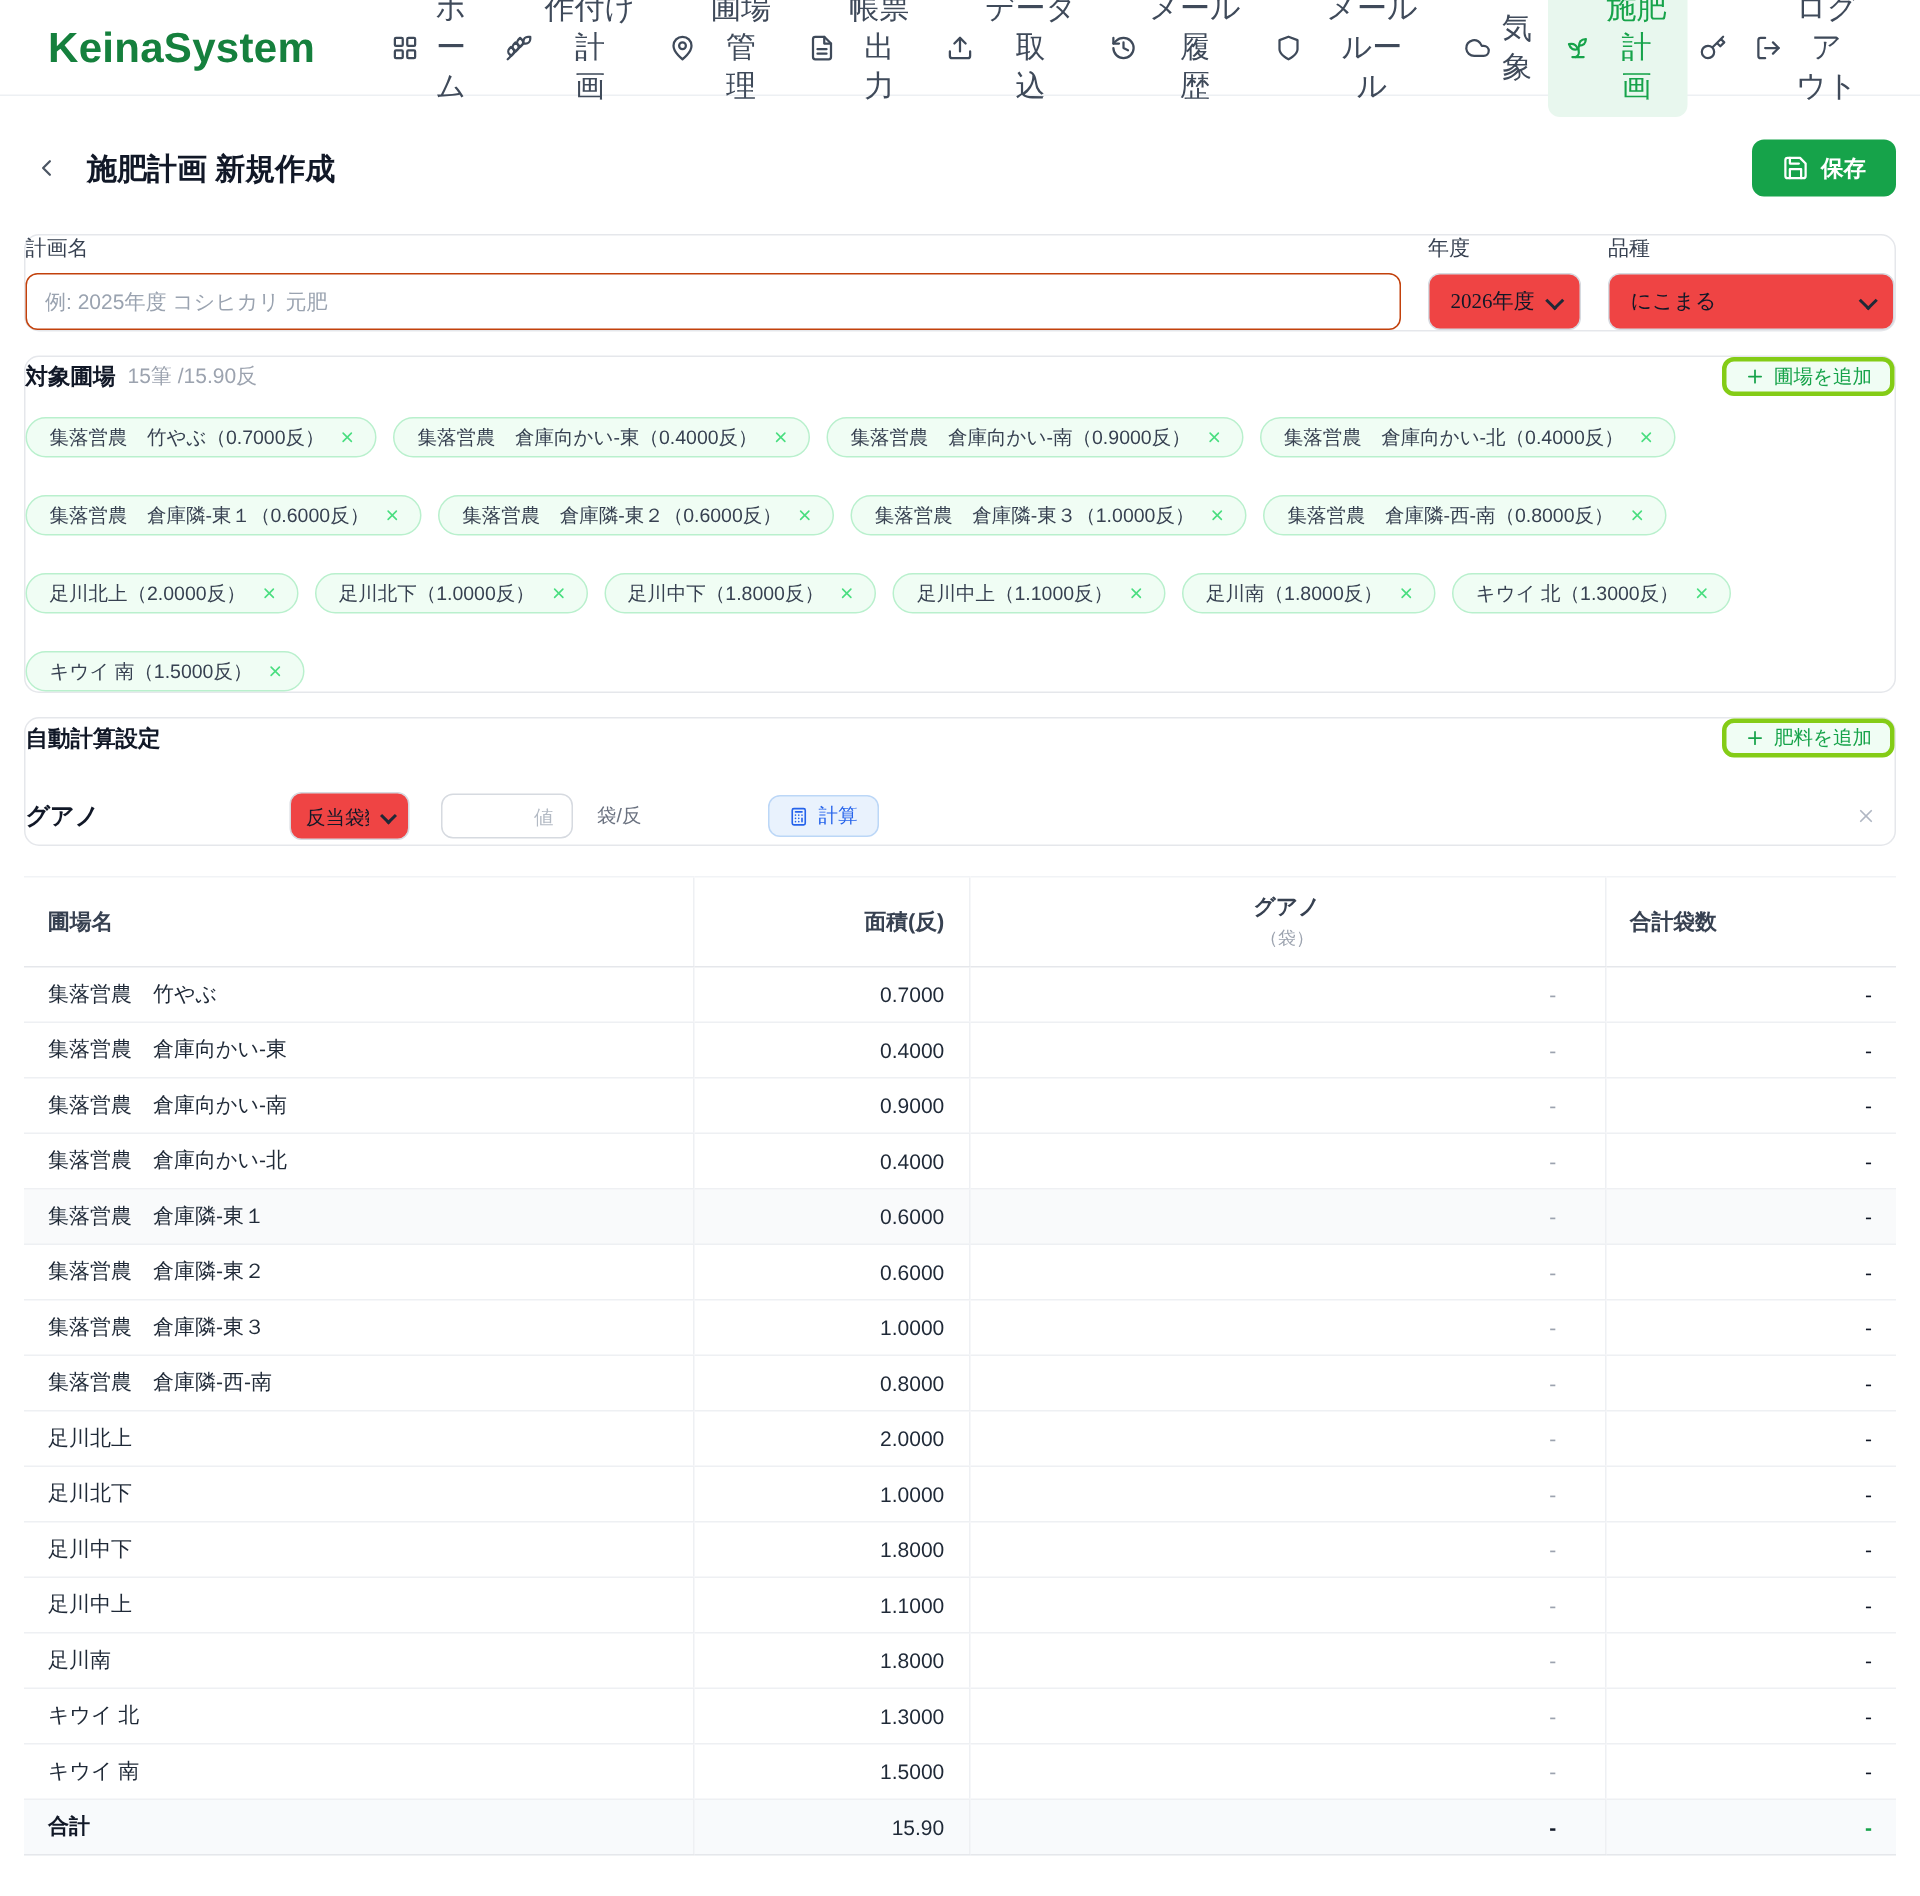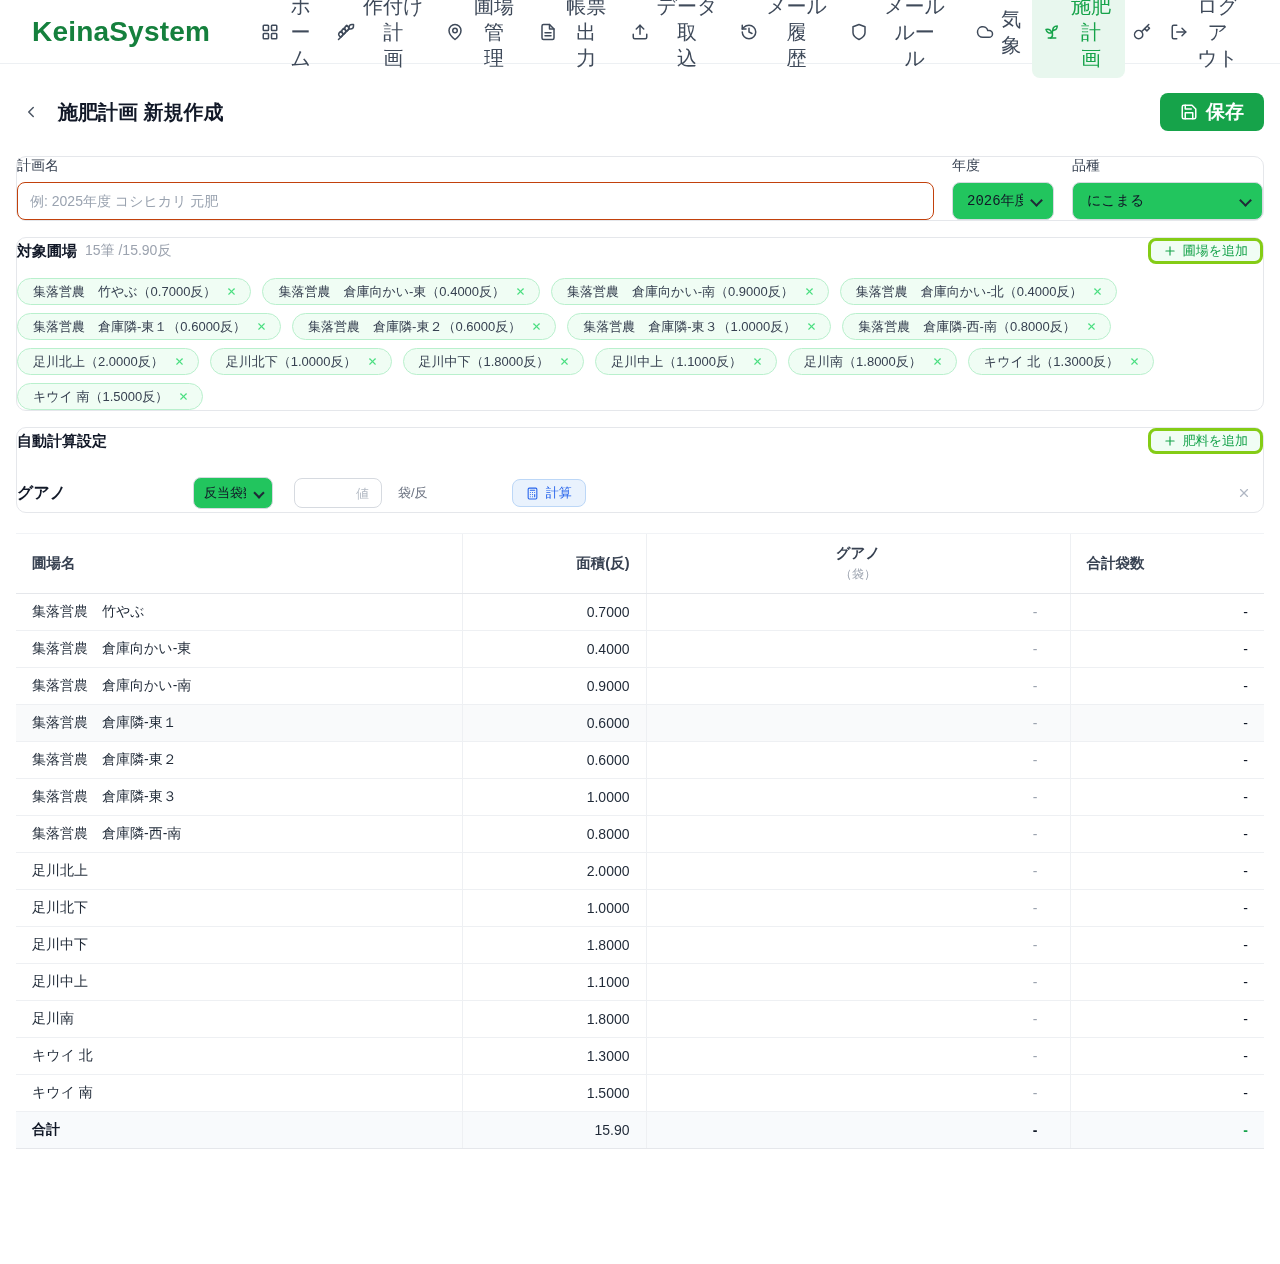--- a/index.html
+++ b/index.html
@@ -23,21 +23,21 @@
   .nav-item.active { background:#e8f7ee; color:#16a34a; }
   .nav-item.icon-only { padding:7px 8px; }
 
   
   .page-head { display:flex; align-items:center; margin:28px 16px 24px 16px; height:40px; }
   .back-btn { width:30px; height:30px; display:flex; align-items:center; justify-content:center;
     color:#4b5563; cursor:pointer; border-radius:6px; }
   .page-title { font-size:20px; font-weight:700; color:#111827; margin-left:12px; }
   .save-btn { margin-left:auto; display:inline-flex; align-items:center; gap:8px;
     background:#16a34a; color:#fff; border:none; border-radius:8px;
-    height:38px; padding:0 20px; font-size:19px; font-weight:600; cursor:pointer; }
+    height:38px; padding:0 20px; font-size:15px; font-weight:600; cursor:pointer; }
 
   
   .panel { margin:0 16px 16px 16px; border:1px solid #e5e7eb; border-radius:10px;
     padding:0; background:#fff; }
   .panel-head { display:flex; align-items:center; }
   .panel-title { font-size:15px; font-weight:700; color:#111827; }
   .panel-sub { margin-left:8px; color:#9ca3af; font-size:14px; }
   .add-btn { margin-left:auto; display:inline-flex; align-items:center; gap:6px;
     background:#f0fdf4; border:3px solid #84cc16; color:#16a34a;
     border-radius:8px; height:26px; padding:0 12px; font-size:13px; cursor:pointer; }
@@ -48,30 +48,30 @@
   .fgroup { display:flex; flex-direction:column; gap:7px; }
   .fgroup.grow { flex:1; }
   .flabel { font-size:14px; color:#374151; }
   .tinput { height:38px; border:1px solid #c2410c; border-radius:8px; padding:0 12px;
     font-size:14px; color:#111827; outline:none; width:100%;
     font-family:"Liberation Sans","DejaVu Sans",sans-serif; }
   .tinput::placeholder { color:#9aa3b0; }
   .selwrap { position:relative; }
   .selwrap select { appearance:none; -webkit-appearance:none; height:38px; width:100%;
     border:1px solid #d6dae0; border-radius:8px; padding:0 30px 0 14px; font-size:14px;
-    color:#111827; background:#22c55e; cursor:pointer;
-    font-family:Liberation Mono, monospace; }
+    color:#111827; background:#ef4444; cursor:pointer;
+    font-family:Liberation Serif, serif; }
   .selwrap::after { content:""; position:absolute; right:13px; top:14px; width:7px; height:7px;
     border-right:2px solid #1f2937; border-bottom:2px solid #1f2937;
     transform:rotate(45deg); pointer-events:none; }
   .w-year { width:102px; }
   .w-variety { width:191px; }
 
   
-  .tag-list { display:flex; flex-wrap:wrap; gap:8px 11px; margin-top:14px; }
+  .tag-list { display:flex; flex-wrap:wrap; gap:25px 11px; margin-top:14px; }
   .tag { display:inline-flex; align-items:center; gap:10px; height:27px;
     background:#f0fdf4; border:1px solid #b9f0cd; border-radius:999px;
     padding:0 13px 0 15px; font-size:13px; color:#374151; cursor:pointer; }
   .tag .tag-x { width:11px; height:11px; stroke:#4ade80; stroke-width:2.4; cursor:pointer; }
 
   
   .calc-row { display:flex; align-items:center; margin-top:20px; height:38px; }
   .fert-name { font-size:16px; font-weight:700; color:#111827; width:176px; }
   .selwrap.sm select { height:32px; font-size:13px; padding:0 26px 0 10px; }
   .selwrap.sm::after { top:12px; right:10px; width:6px; height:6px; }
@@ -446,20 +446,26 @@
         <td class="c2">0.4000</td>
         <td class="c3">-</td>
         <td class="c4">-</td>
       </tr>
       <tr>
         <td class="c1">集落営農　倉庫向かい-南</td>
         <td class="c2">0.9000</td>
         <td class="c3">-</td>
         <td class="c4">-</td>
       </tr>
+      <tr>
+        <td class="c1">集落営農　倉庫向かい-北</td>
+        <td class="c2">0.4000</td>
+        <td class="c3">-</td>
+        <td class="c4">-</td>
+      </tr>
       <tr class="hl">
         <td class="c1">集落営農　倉庫隣-東１</td>
         <td class="c2">0.6000</td>
         <td class="c3">-</td>
         <td class="c4">-</td>
       </tr>
       <tr>
         <td class="c1">集落営農　倉庫隣-東２</td>
         <td class="c2">0.6000</td>
         <td class="c3">-</td>

